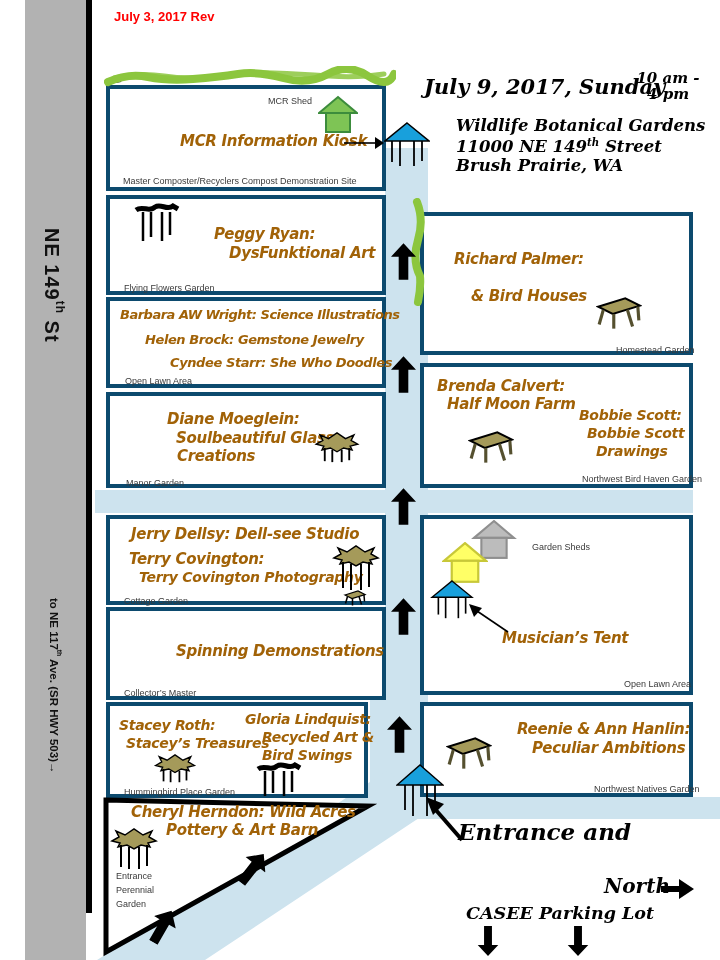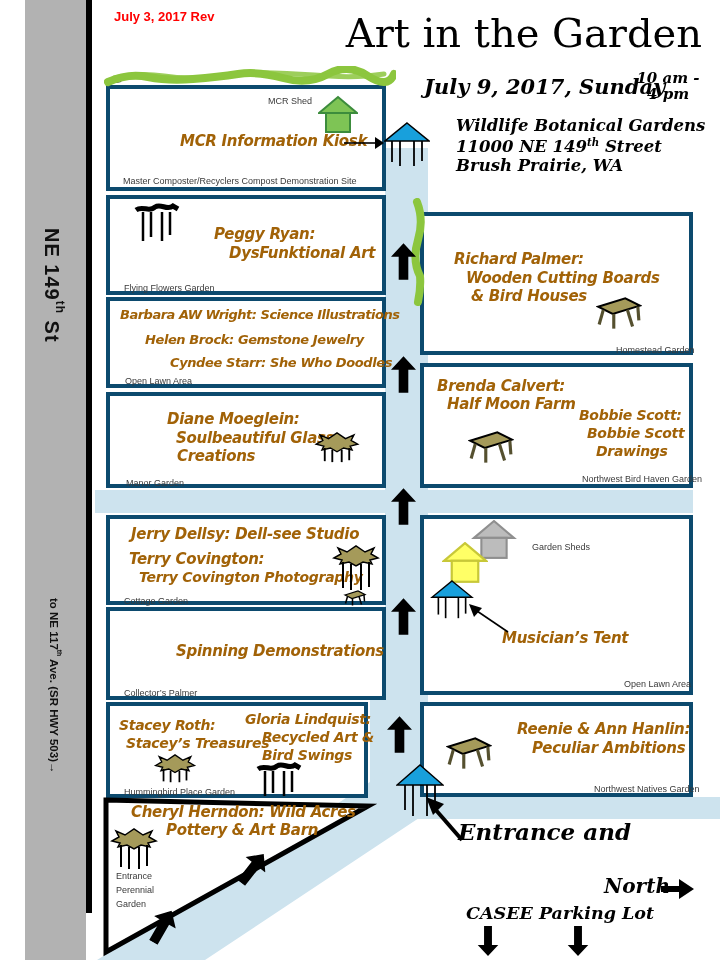--- a/index.html
+++ b/index.html
@@ -106,21 +106,21 @@
       <polygon points="2,10 28,2 42,9 16,17" fill="#a59a5a" stroke="#000" stroke-width="2.5"></polygon>
       <line x1="7" y1="13" x2="3" y2="27" stroke="#000" stroke-width="3"></line>
       <line x1="17" y1="17" x2="17" y2="31" stroke="#000" stroke-width="3"></line>
       <line x1="30" y1="13" x2="35" y2="29" stroke="#000" stroke-width="3"></line>
       <line x1="40" y1="10" x2="41" y2="23" stroke="#000" stroke-width="3"></line>
     </svg>
   </div>
 
   <div class="box" style="left:106px;top:607px;width:280px;height:93px;">
     <div class="booth" style="left:66px;top:33px;font-size:15px;">Spinning Demonstrations</div>
-    <div class="garden" style="left:14px;top:78px;">Collector’s  Palmer</div>
+    <div class="garden" style="left:14px;top:78px;">Collector’s  Master</div>
   </div>
 
   <div class="box" style="left:106px;top:702px;width:262px;height:96px;">
     <div class="booth" style="left:9px;top:12px;font-size:14px;">Stacey Roth:</div>
     <div class="booth" style="left:16px;top:30px;font-size:14px;">Stacey’s Treasures</div>
     <div class="booth" style="left:135px;top:6px;font-size:14px;">Gloria Lindquist:</div>
     <div class="booth" style="left:152px;top:24px;font-size:14px;">Recycled Art &amp;</div>
     <div class="booth" style="left:152px;top:42px;font-size:14px;">Bird Swings</div>
     <div class="garden" style="left:14px;top:82px;">Hummingbird  Place Garden</div>
     <svg class="abs" style="left:40px;top:48px;" width="50" height="30" viewBox="0 0 46 34">
@@ -150,21 +150,20 @@
   <svg class="abs" style="left:108px;top:828px;" width="52" height="42" viewBox="0 0 46 42">
     <polygon points="1,13 8,9 5,3 14,7 23,1 32,7 41,3 38,9 45,13 37,15 39,19 30,17 23,21 16,17 7,19 9,15" fill="#a59a5a" stroke="#000" stroke-width="1.5"></polygon>
     <line x1="10" y1="17" x2="10" y2="39" stroke="#000" stroke-width="2"></line>
     <line x1="18" y1="19" x2="18" y2="41" stroke="#000" stroke-width="2"></line>
     <line x1="28" y1="19" x2="28" y2="41" stroke="#000" stroke-width="2"></line>
     <line x1="36" y1="17" x2="36" y2="38" stroke="#000" stroke-width="2"></line>
   </svg>
 
   <div class="box" style="left:420px;top:212px;width:273px;height:143px;">
     <div class="booth" style="left:30px;top:36px;font-size:15px;">Richard Palmer:</div>
-    <div class="booth" style="left:42px;top:55px;font-size:15px;">Wooden Cutting Boards</div>
     <div class="booth" style="left:47px;top:73px;font-size:15px;">&amp; Bird Houses</div>
     <div class="garden" style="left:192px;top:130px;">Homestead  Garden</div>
     <svg class="abs" style="left:172px;top:80px;" width="46" height="36" viewBox="0 0 44 34">
       <polygon points="2,10 28,2 42,9 16,17" fill="#a59a5a" stroke="#000" stroke-width="2"></polygon>
       <line x1="7" y1="13" x2="3" y2="27" stroke="#55502f" stroke-width="3"></line>
       <line x1="17" y1="17" x2="17" y2="31" stroke="#55502f" stroke-width="3"></line>
       <line x1="30" y1="13" x2="35" y2="29" stroke="#55502f" stroke-width="3"></line>
       <line x1="40" y1="10" x2="41" y2="23" stroke="#55502f" stroke-width="3"></line>
     </svg>
   </div>
@@ -267,21 +266,20 @@
     <line x1="17" y1="21" x2="17" y2="52" stroke="#000" stroke-width="1.8"></line>
     <line x1="31" y1="21" x2="31" y2="52" stroke="#000" stroke-width="1.8"></line>
     <line x1="39" y1="21" x2="39" y2="45" stroke="#000" stroke-width="1.8"></line>
   </svg>
   <svg class="abs" style="left:424px;top:796px;" width="42" height="46" viewBox="0 0 42 46">
     <line x1="38" y1="44" x2="11" y2="13" stroke="#000" stroke-width="4"></line>
     <polygon points="2,1 20,8 9,19" fill="#000"></polygon>
   </svg>
 
   <div class="abs" style="left:114px;top:9px;font-size:13px;font-weight:bold;color:#ff0000;font-family:'Liberation Sans',sans-serif;">July 3, 2017 Rev</div>
-  <div class="title" style="right:18px;top:10px;">Art in the Garden</div>
   <div class="script" style="left:424px;top:76px;font-size:21px;">July 9, 2017, Sunday</div>
   <div class="script" style="left:632px;top:71px;font-size:15px;text-align:center;width:72px;">
     <span>10 am -</span><br>
     <span>4 pm</span>
   </div>
   <div class="script" style="left:456px;top:116px;font-size:16.5px;line-height:1.18;">
     <span>Wildlife Botanical Gardens</span><br>
     <span><span>11000 NE 149</span><sup style="font-size:62%;">th</sup><span> Street</span></span><br>
     <span>Brush Prairie, WA</span>
   </div>

